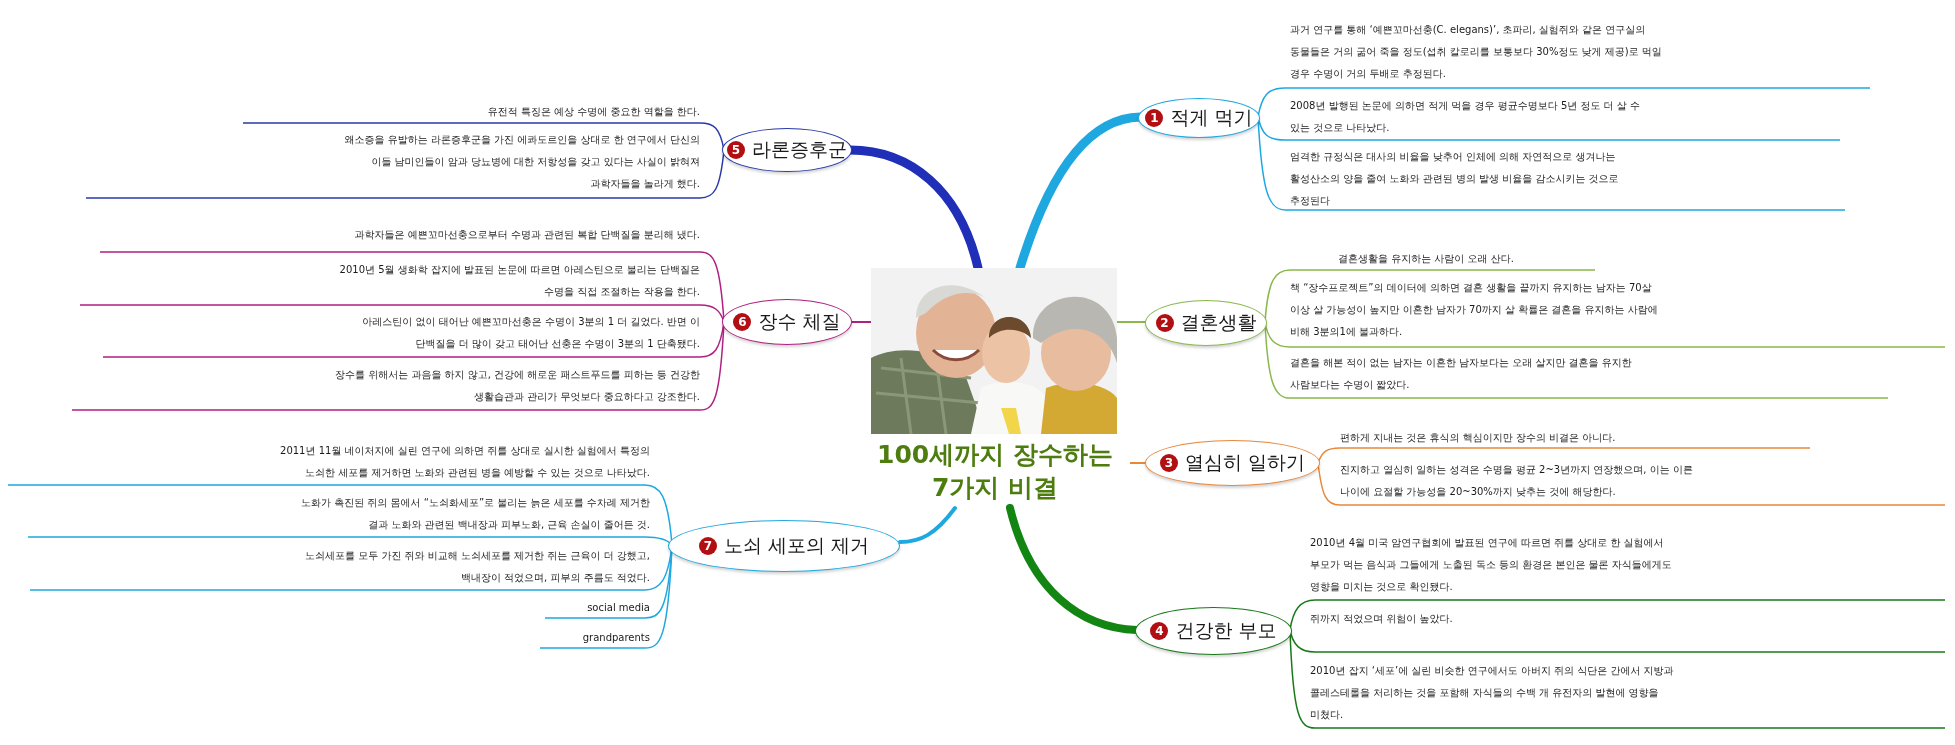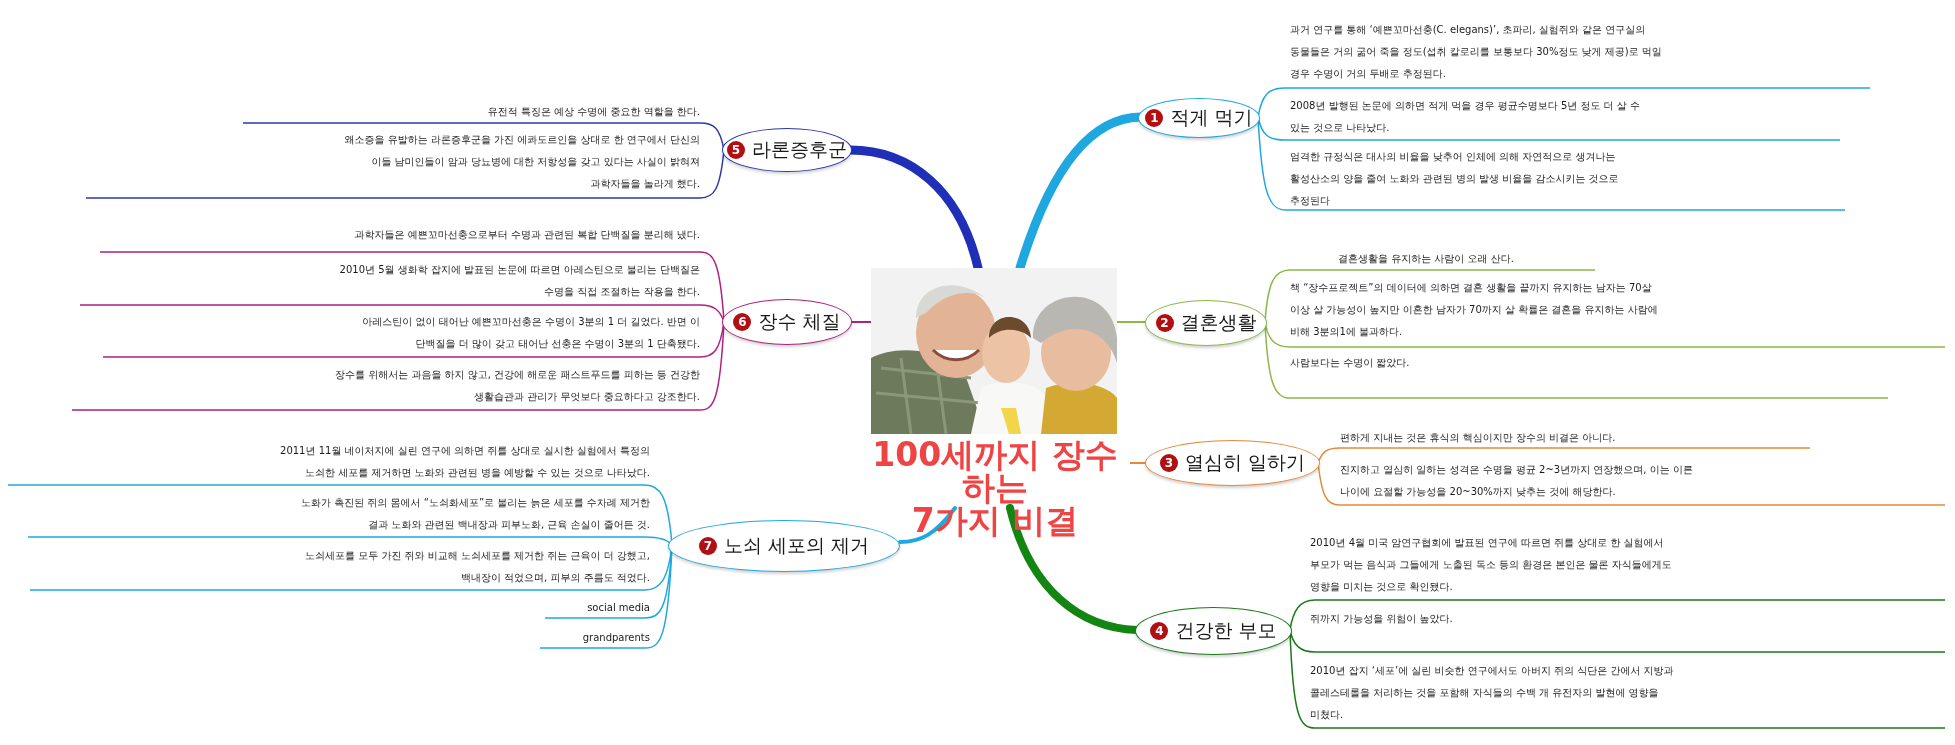--- a/index.html
+++ b/index.html
@@ -11,21 +11,21 @@
           font-size:19px; white-space:nowrap; overflow:hidden;
           box-shadow: 0 2px 3px rgba(0,0,0,0.18); cursor:pointer; }
   .node .badge { display:inline-flex; width:18px; height:18px; border-radius:50%;
           background:#b10f12; color:#fff; font-size:12px; font-weight:bold;
           align-items:center; justify-content:center; margin-right:7px; flex:none; }
   .leaf { position:absolute; font-size:10px; line-height:22px; white-space:nowrap; }
   .leaf.left { text-align:right; }
   .center-img { position:absolute; left:871px; top:268px; width:246px; height:166px; overflow:hidden;
           background:linear-gradient(180deg,#f3f3f3 0%,#ece9e3 100%); }
   .title { position:absolute; left:860px; top:438px; width:270px; text-align:center;
-           font-size:33px; font-weight:bold; line-height:33px; color:#ef4444; }
+           font-size:25px; font-weight:bold; line-height:33px; color:#4d7c0f; }
 </style>
 </head>
 <body>
 
 <svg class="links" viewBox="0 0 1955 745">
 
   <path d="M1020 268 C1050 170 1090 118 1140 117" stroke="#1fa8e0" stroke-width="9" fill="none" stroke-linecap="round"></path>
   <path d="M978 268 C960 190 910 150 850 150" stroke="#1f2fb8" stroke-width="9" fill="none" stroke-linecap="round"></path>
   <path d="M1117 322 L1146 322" stroke="#8ab84a" stroke-width="2" fill="none"></path>
   <path d="M851 322 L871 322" stroke="#b02080" stroke-width="2" fill="none"></path>
@@ -150,38 +150,39 @@
 
 <div class="leaf" style="left:1290px; top:248px;margin-left:48px;">
   <div>결혼생활을 유지하는 사람이 오래 산다.</div>
 </div>
 <div class="leaf" style="left:1290px; top:277px;">
   <div>책 “장수프로젝트”의 데이터에 의하면 결혼 생활을 끝까지 유지하는 남자는 70살</div>
   <div>이상 살 가능성이 높지만 이혼한 남자가 70까지 살 확률은 결혼을 유지하는 사람에</div>
   <div>비해 3분의1에 불과하다.</div>
 </div>
 <div class="leaf" style="left:1290px; top:352px;">
+  <div>결혼을 해본 적이 없는 남자는 이혼한 남자보다는 오래 살지만 결혼을 유지한</div>
   <div>사람보다는 수명이 짧았다.</div>
 </div>
 
 <div class="leaf" style="left:1340px; top:427px;">
   <div>편하게 지내는 것은 휴식의 핵심이지만 장수의 비결은 아니다.</div>
 </div>
 <div class="leaf" style="left:1340px; top:459px;">
   <div>진지하고 열심히 일하는 성격은 수명을 평균 2~3년까지 연장했으며, 이는 이른</div>
   <div>나이에 요절할 가능성을 20~30%까지 낮추는 것에 해당한다.</div>
 </div>
 
 <div class="leaf" style="left:1310px; top:532px;">
   <div>2010년 4월 미국 암연구협회에 발표된 연구에 따르면 쥐를 상대로 한 실험에서</div>
   <div>부모가 먹는 음식과 그들에게 노출된 독소 등의 환경은 본인은 물론 자식들에게도</div>
   <div>영향을 미치는 것으로 확인됐다.</div>
 </div>
 <div class="leaf" style="left:1310px; top:608px;">
-  <div>쥐까지 가능성을 위험이 높았다.</div>
+  <div>쥐까지 적었으며 위험이 높았다.</div>
 </div>
 <div class="leaf" style="left:1310px; top:660px;">
   <div>2010년 잡지 ‘세포’에 실린 비슷한 연구에서도 아버지 쥐의 식단은 간에서 지방과</div>
   <div>콜레스테롤을 처리하는 것을 포함해 자식들의 수백 개 유전자의 발현에 영향을</div>
   <div>미쳤다.</div>
 </div>
 
 <div class="leaf left" style="right:1255px; top:101px;">
   <div>유전적 특징은 예상 수명에 중요한 역할을 한다.</div>
 </div>

